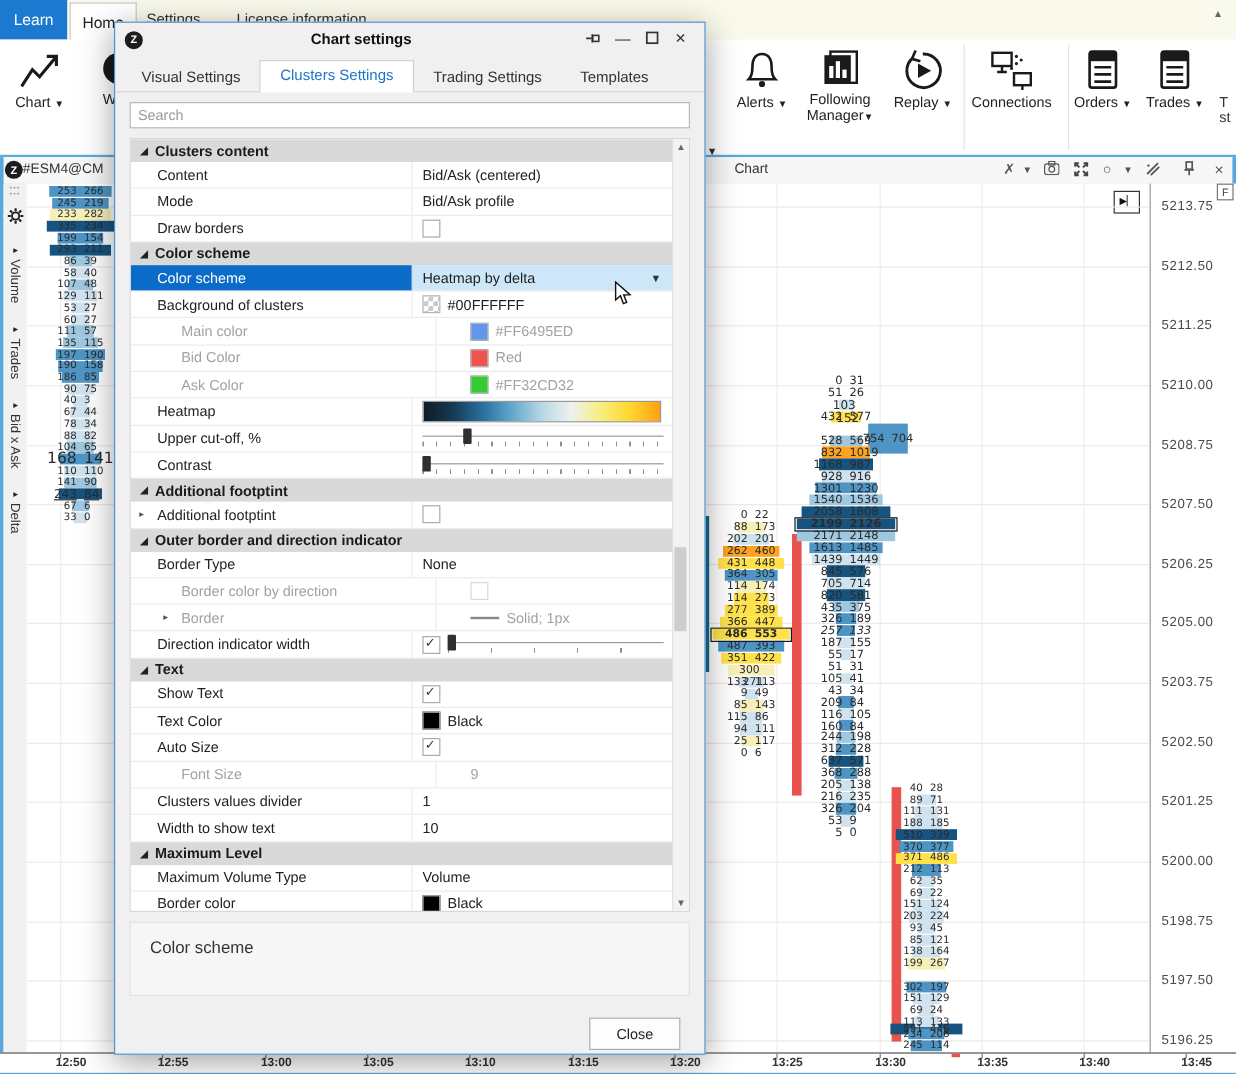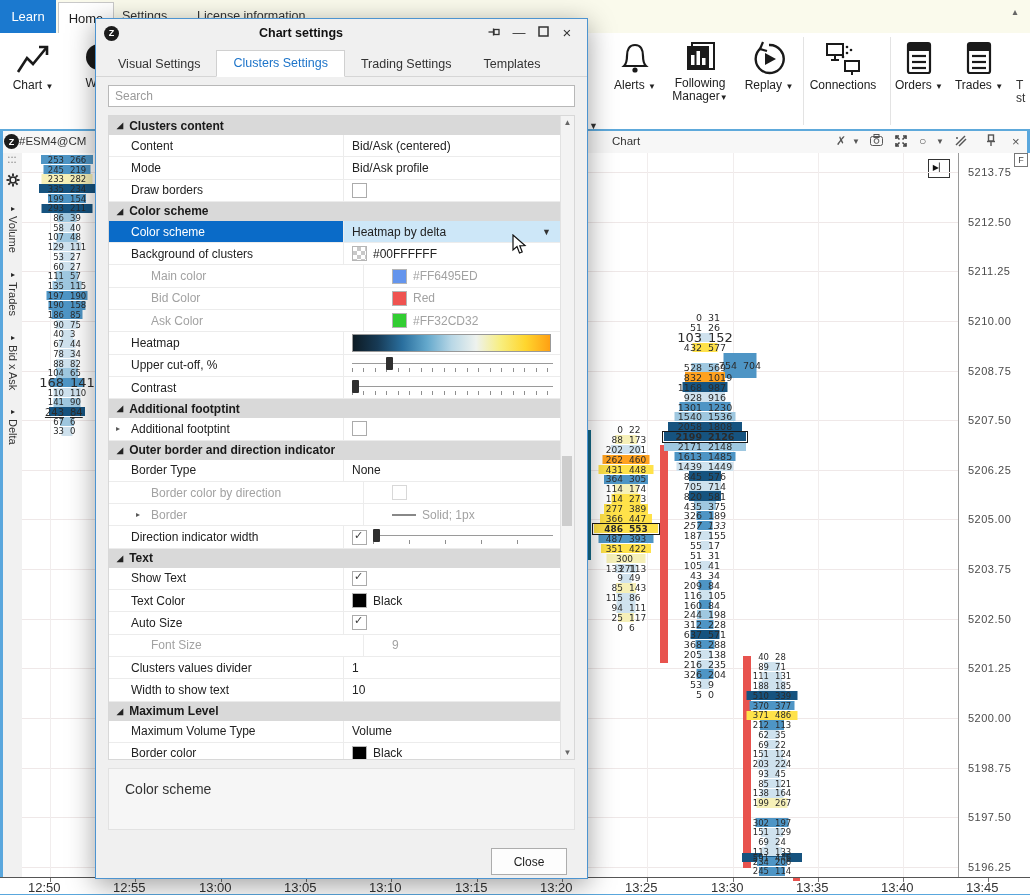--- a/index.html
+++ b/index.html
@@ -49,21 +49,21 @@
   #goto-last{position:absolute;left:906px;top:6px;width:20px;height:17px;border:1.5px solid #333;
      background:#fff;font-size:8px;text-align:center;line-height:16px;color:#111;}
   
   #price-axis{position:absolute;left:958px;top:153px;width:72px;height:724px;background:#fff;
      border-left:1px solid #9a9a9a;}
   .price-label{position:absolute;left:9px;font-size:11px;color:#4a4a4a;letter-spacing:0.5px;}
   #f-badge{position:absolute;right:3px;top:0px;width:12px;height:12px;border:1px solid #777;
      font-size:9px;color:#444;text-align:center;line-height:12px;background:#fff;}
   #time-axis{position:absolute;left:0;top:877px;width:1030px;height:16px;background:#fff;
      border-top:1.5px solid #555;}
-  .time-label{position:absolute;top:2px;width:44px;text-align:left;font-size:13px;color:#333;}
+  .time-label{position:absolute;top:2px;width:44px;text-align:right;font-size:10px;color:#333;font-weight:bold;}
   .time-tick{position:absolute;top:0;width:1px;height:4px;background:#777;}
   #time-marker{position:absolute;top:0;height:3px;}
   
   #dialog{position:absolute;left:95px;top:18px;width:491px;height:859px;background:#f0f0f0;
      border:1px solid #4d94d0;box-shadow:0 6px 26px rgba(0,0,0,.38);display:flex;flex-direction:column;z-index:10;}
   #dlg-titlebar{height:28px;display:flex;align-items:center;padding:0 8px;}
   #dlg-title{flex:1;text-align:center;font-weight:bold;font-size:12.5px;color:#111;}
   .dlg-btn{width:24px;text-align:center;color:#333;font-size:13px;line-height:28px;}
   #dlg-tabs{height:29px;display:flex;padding-left:6px;border-bottom:1px solid #d6d6d6;align-items:flex-end;}
   .dlg-tab{padding:5px 16px 6px;font-size:12.5px;color:#333;margin-bottom:-1px;}
@@ -561,21 +561,21 @@
       <div class="cl-row" style="left: 641px; top: 160px; width: 84px; height: 9.9px; font-size: 9.5px;">
         <i class="band" style="width: 0px; background: transparent;"></i>
         <span class="bid">0</span>
         <span class="ask">31</span>
       </div>
       <div class="cl-row" style="left: 641px; top: 169.9px; width: 84px; height: 9.9px; font-size: 9.5px;">
         <i class="band" style="width: 0px; background: transparent;"></i>
         <span class="bid">51</span>
         <span class="ask">26</span>
       </div>
-      <div class="cl-row" style="left: 641px; top: 179.8px; width: 84px; height: 9.9px; font-size: 13px;">
+      <div class="cl-row" style="left: 641px; top: 179.8px; width: 84px; height: 9.9px; font-size: 10px; flex-direction: column;">
         <i class="band" style="width: 12px; background: rgb(207, 226, 238);"></i>
         <span class="bid">103</span>
         <span class="ask">152</span>
       </div>
       <div class="cl-row" style="left: 641px; top: 189.7px; width: 84px; height: 9.9px; font-size: 9.5px;">
         <i class="band" style="width: 25px; background: rgb(255, 226, 74);"></i>
         <span class="bid">432</span>
         <span class="ask">577</span>
       </div>
       <div class="cl-row" style="left: 676px; top: 199.6px; width: 84px; height: 26px; font-size: 9.5px;">

